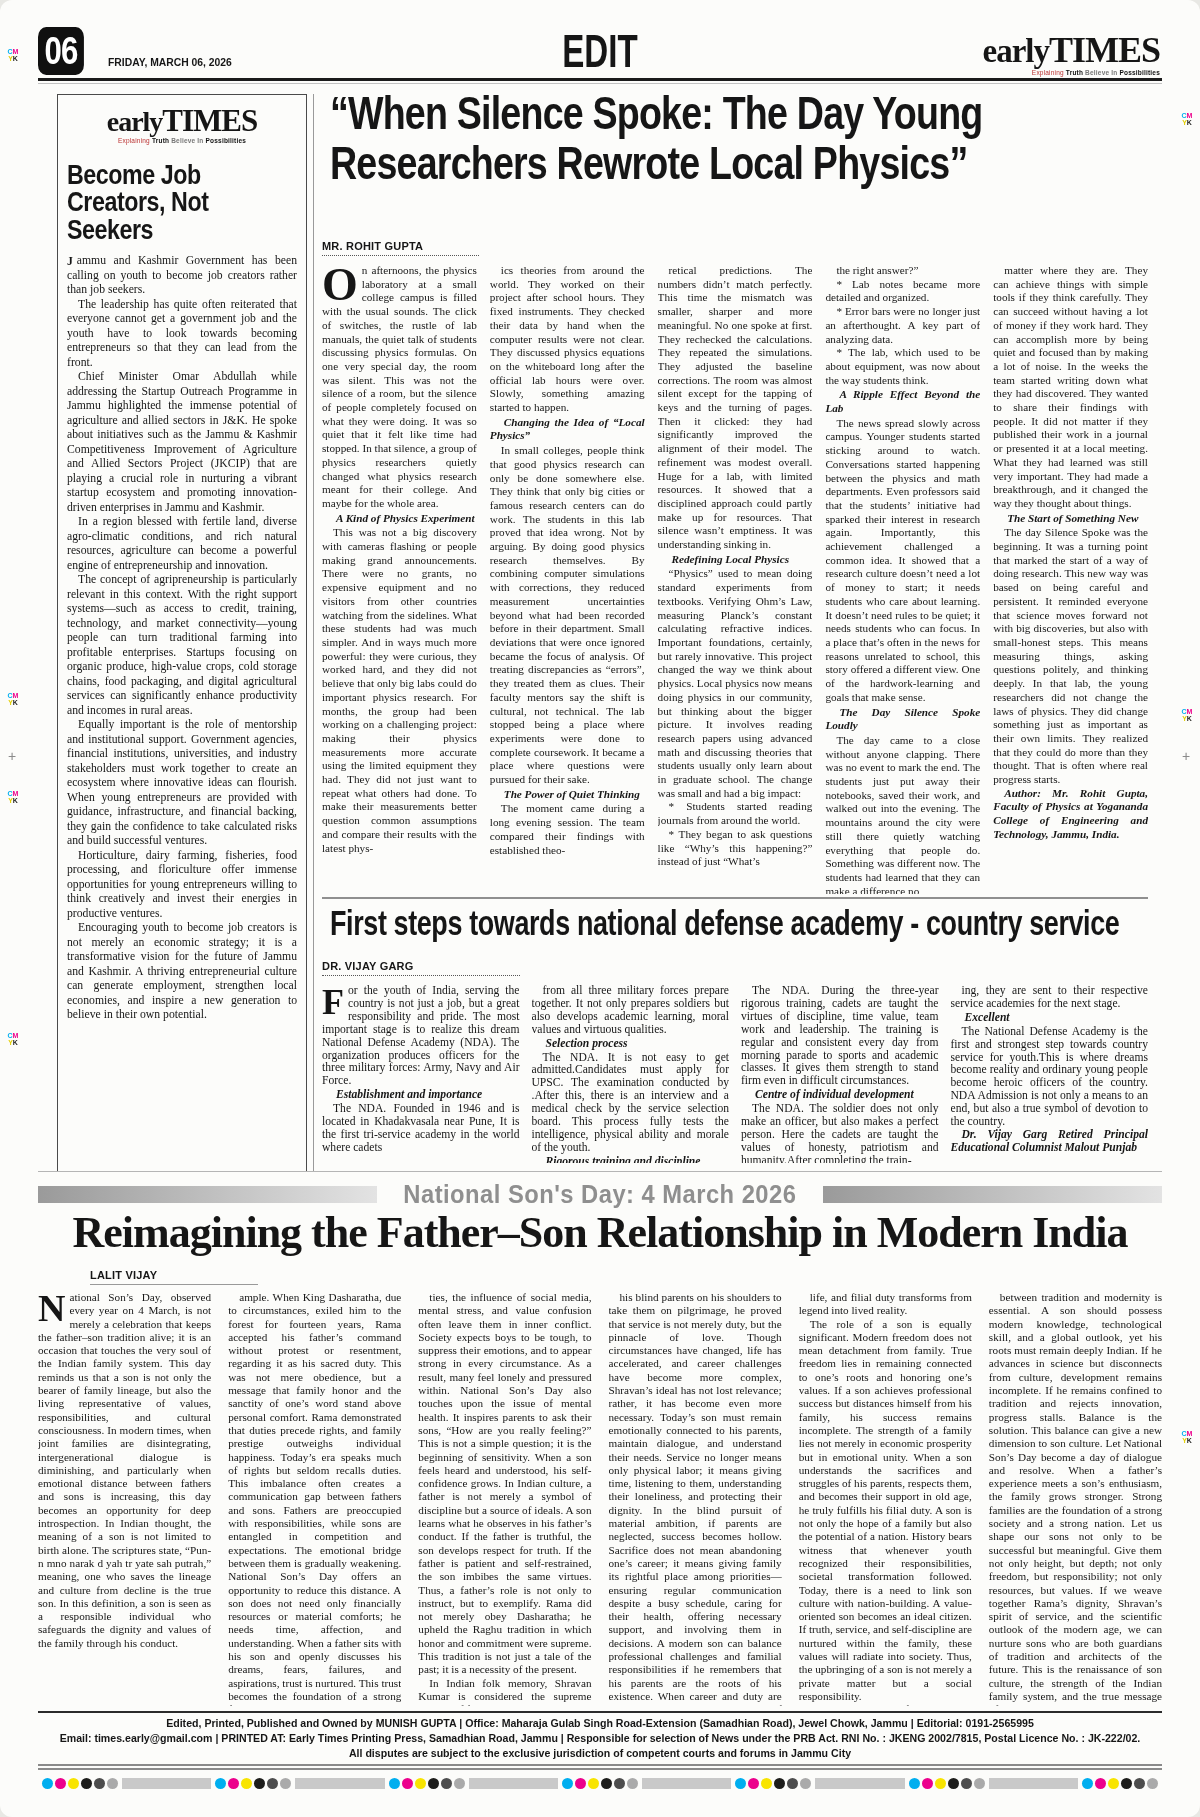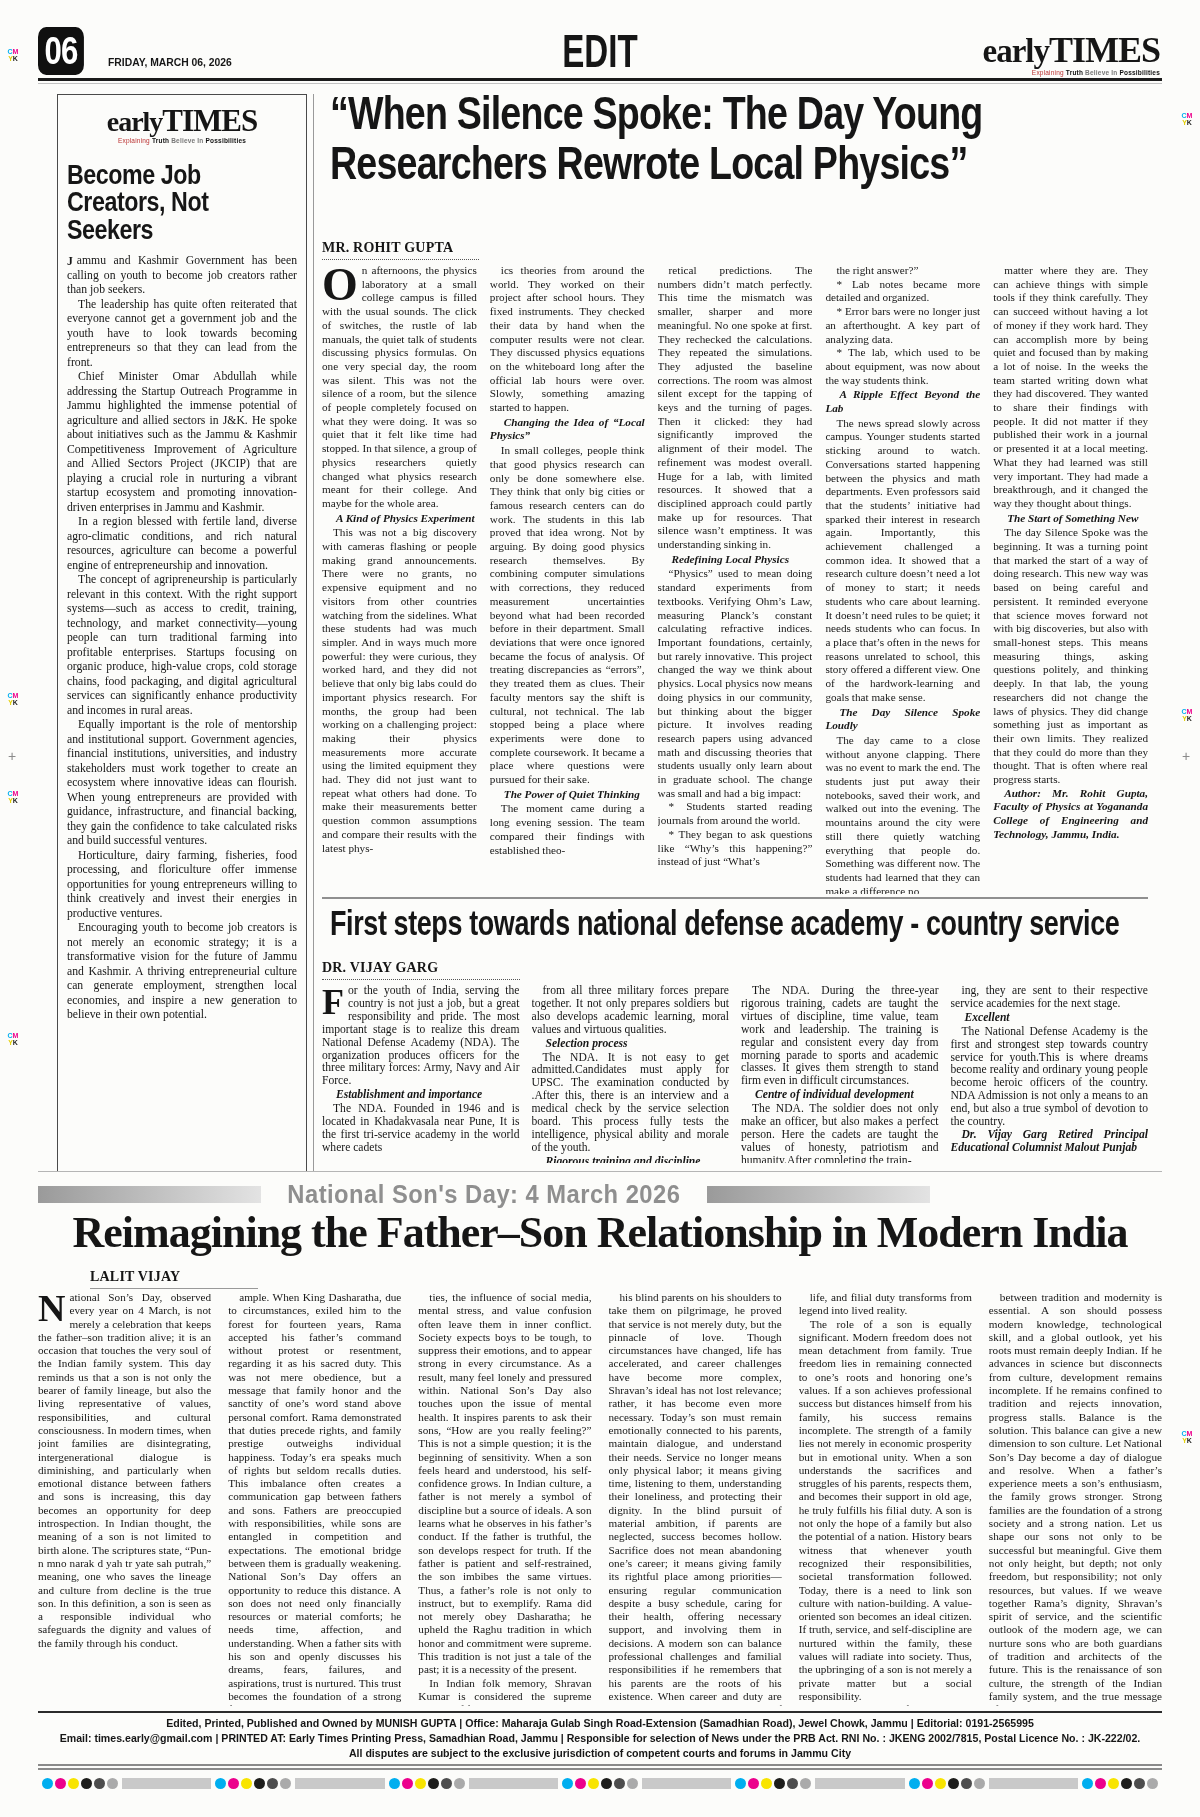--- a/index.html
+++ b/index.html
@@ -1,17 +1,17 @@
 <!DOCTYPE html>
 <html><head>
 <meta charset="utf-8">
 <style>
   html,body{margin:0;padding:0;background:#e8e8e4;}
   .page{position:relative;width:1200px;height:1817px;background:#fcfcfa;margin:0 auto;
-        font-family:"Liberation Serif",serif;color:#161616;overflow:hidden;}
+        font-family:"Liberation Serif",serif;color:#161616;overflow:hidden;border-radius:12px;}
   
   .pgnum{position:absolute;left:38px;top:27px;width:56px;height:48px;background:#101010;
          border-radius:10px;color:#fff;display:flex;align-items:center;justify-content:center;
          font-family:"Liberation Sans",sans-serif;font-weight:bold;font-size:38px;
          transform:scaleX(.82);transform-origin:left;letter-spacing:-1px;}
   .hdate{position:absolute;left:108px;top:56px;font-family:"Liberation Sans",sans-serif;
          font-weight:bold;font-size:11.5px;letter-spacing:0;transform:scaleX(.9);transform-origin:left;}
   .hedit{position:absolute;left:50%;top:24px;transform:translateX(-50%) scaleX(.72);
          font-family:"Liberation Sans",sans-serif;font-weight:900;font-size:46px;letter-spacing:0;}
   .mast{white-space:nowrap;font-family:"Liberation Serif",serif;line-height:.9;}
@@ -34,38 +34,38 @@
   .cols .col{flex:1;overflow:hidden;text-align:justify;}
   .col p{margin:0;}
   .col p.p{text-indent:11px;}
   .col p.sub{font-weight:bold;font-style:italic;text-indent:14px;margin:1px 0;}
   .col p.auth{font-weight:bold;font-style:italic;text-indent:11px;}
   .dropcap{float:left;font-weight:bold;line-height:.78;padding:3px 4px 0 0;}
   
   .mainhl{position:absolute;left:330px;top:88px;width:870px;font-family:"Liberation Sans",sans-serif;
           font-weight:900;font-size:47px;line-height:1.06;letter-spacing:-1px;
           transform:scaleX(.8);transform-origin:left;}
-  .byline{position:absolute;font-family:Liberation Serif, serif;font-weight:bold;font-size:14px;
+  .byline{position:absolute;font-family:Liberation Sans, sans-serif;font-weight:bold;font-size:11px;
           border-bottom:1.5px dotted #555;padding-bottom:3px;letter-spacing:.2px;}
   .by-main{left:322px;top:240px;width:157px;}
   .maincols{position:absolute;left:322px;top:264px;width:826px;height:630px;gap:13px;}
   .maincols .col{font-size:11.2px;line-height:13.7px;}
   .maincols .dropcap{font-size:46px;}
   .rule-a{position:absolute;left:322px;top:897px;width:826px;height:1.5px;background:#8f8f8f;}
   .vrule{position:absolute;left:313px;top:94px;width:1px;height:1078px;background:#9a9a9a;}
   
   .defhl{position:absolute;left:330px;top:903px;width:1080px;font-family:"Liberation Sans",sans-serif;
          font-weight:900;font-size:35px;letter-spacing:-.5px;transform:scaleX(.77);transform-origin:left;}
   .by-def{left:322px;top:960px;width:198px;}
   .defcols{position:absolute;left:322px;top:985px;width:826px;height:178px;gap:12px;}
   .defcols .col{font-size:11.6px;line-height:12.9px;}
   .defcols .dropcap{font-size:36px;}
   
   .rule-b{position:absolute;left:38px;top:1171px;width:1124px;height:1px;background:#b5b5b5;}
-  .banner{position:absolute;left:38px;top:1179px;width:892px;height:30px;display:flex;align-items:center;gap:16px;}
+  .banner{position:absolute;left:38px;top:1179px;width:1124px;height:30px;display:flex;align-items:center;gap:16px;}
   .bnbar{flex:1;height:17px;background:linear-gradient(90deg,#9a9a9a,#e3e3e3);}
   .bntext{font-family:"Liberation Sans",sans-serif;font-weight:bold;font-size:25px;color:#8f8f8f;
           white-space:nowrap;transform:scaleX(.95);letter-spacing:.5px;}
   
   .sonshl{position:absolute;left:40px;top:1211px;width:1120px;text-align:center;font-family:"Liberation Serif",serif;
           font-weight:bold;font-size:44px;letter-spacing:-1px;line-height:1;}
   .by-sons{left:90px;top:1269px;width:168px;border-bottom:1px solid #999;}
   .sonscols{position:absolute;left:38px;top:1291px;width:1124px;height:415px;gap:17px;}
   .sonscols .col{font-size:11.2px;line-height:13.3px;}
   .sonscols .dropcap{font-size:38px;}

